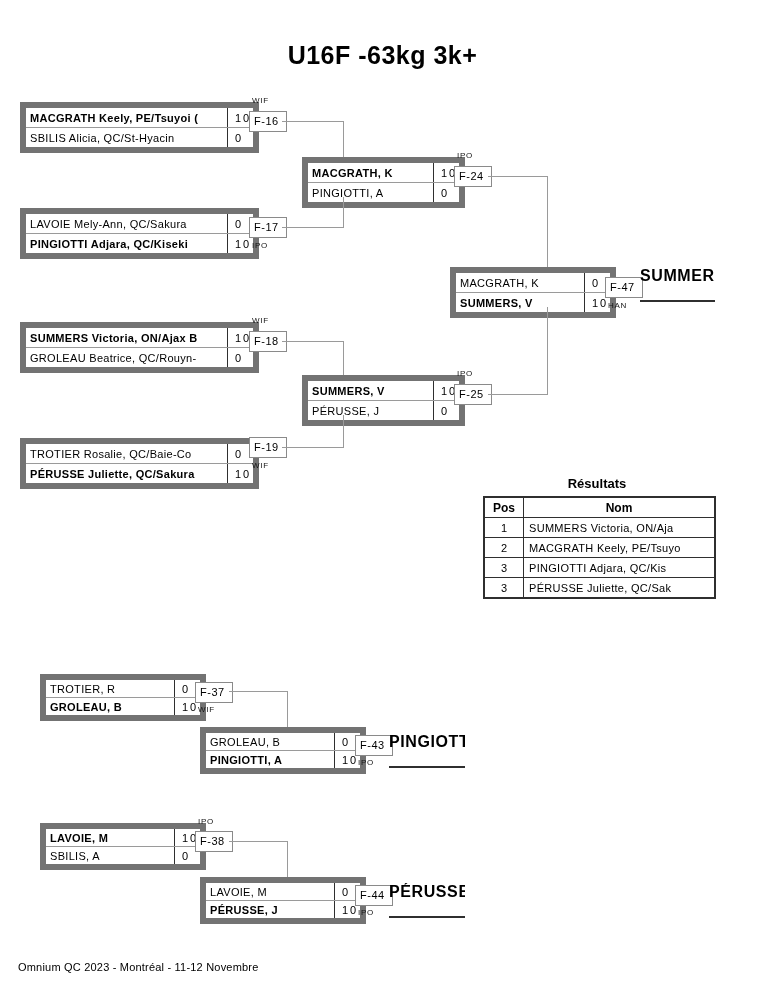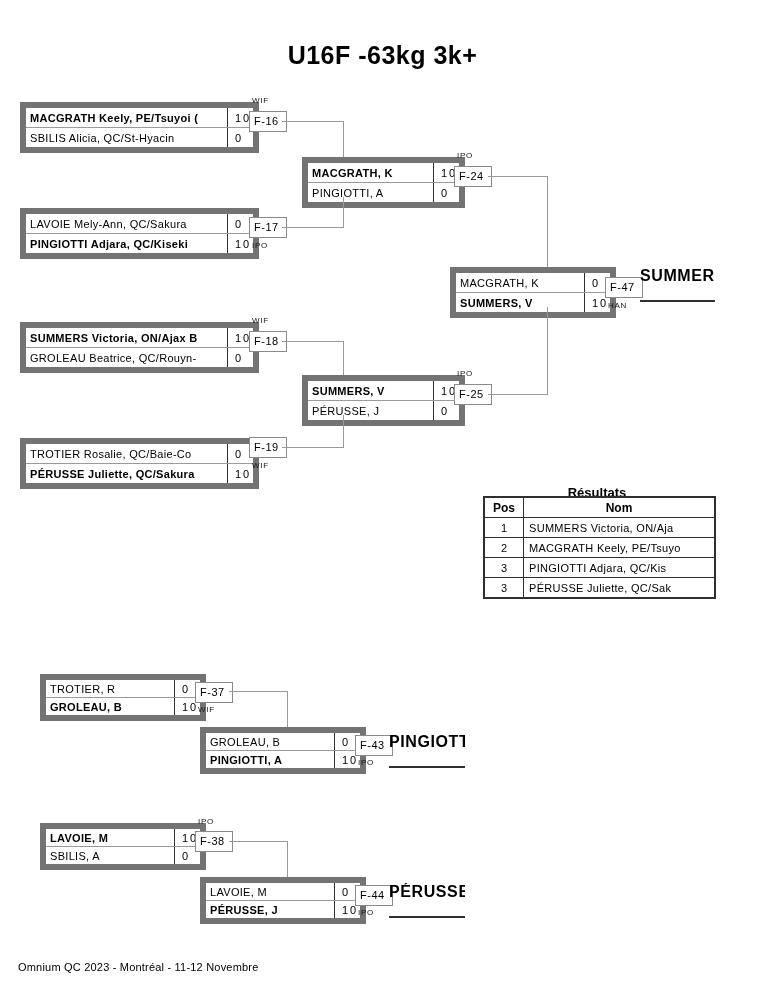--- a/index.html
+++ b/index.html
@@ -32,21 +32,21 @@
   .hline { position:absolute; height:1px; background:#9a9a9a; }
   .vline { position:absolute; width:1px; background:#9a9a9a; }
 
   
   .winlabel { position:absolute; font-size:16px; font-weight:bold; letter-spacing:0.6px;
               border-bottom:2px solid #2f2f2f; padding-bottom:19px; white-space:nowrap;
               height:14px; overflow:hidden; }
 
   
   .results-title { position:absolute; left:483px; top:476px; width:228px;
-                   text-align:center; font-size:13px; font-weight:bold;margin-top:9px; }
+                   text-align:center; font-size:13px; font-weight:bold; }
   table.results { position:absolute; left:483px; top:496px; border-collapse:collapse;
                   border:2px solid #2f2f2f; background:#fff; }
   table.results th, table.results td { border:1px solid #2f2f2f; height:19px;
                   font-size:11px; padding:0 5px; white-space:nowrap; overflow:hidden; }
   table.results th { font-size:12px; font-weight:bold; text-align:center; }
   td.pos { width:28px; text-align:center; }
   td.nom { width:180px; text-align:left; letter-spacing:0.3px; }
 
   .footer { position:absolute; font-size:11px; letter-spacing:0.2px; }
 </style>

